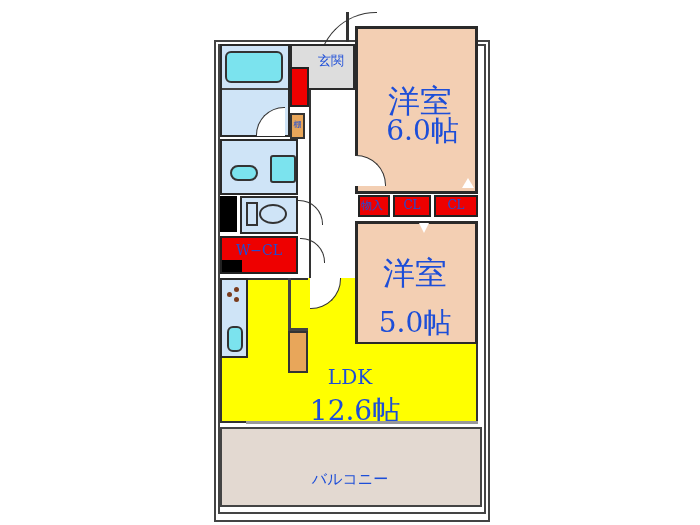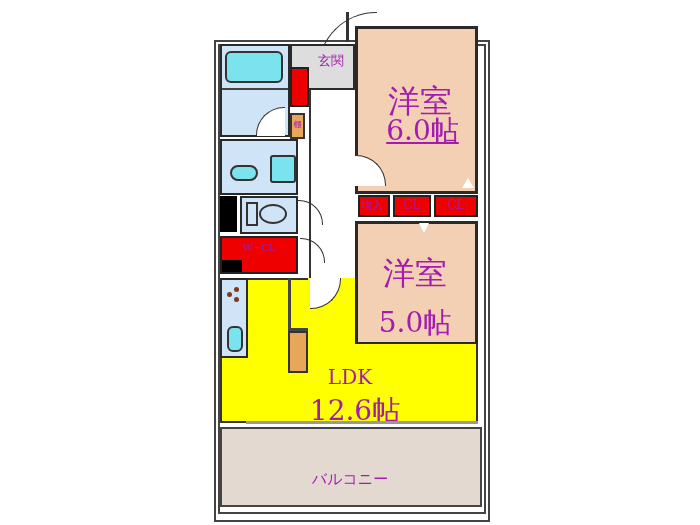--- a/index.html
+++ b/index.html
@@ -1,38 +1,38 @@
 <!DOCTYPE html>
 <html><head>
   <meta charset="utf-8">
   <style>
     html, body { margin:0; padding:0; background:#ffffff; }
     body { width:700px; height:525px; position:relative; overflow:hidden;
            font-family:"DejaVu Serif","Liberation Serif",serif; }
     .abs { position:absolute; box-sizing:border-box; }
     .wall { border:3px solid #2a2a2a; }
     .thin { border:2px solid #2a2a2a; }
-    .lbl { position:absolute; color:#a21caf; text-align:center; white-space:nowrap; }
+    .lbl { position:absolute; color:#1d4ed8; text-align:center; white-space:nowrap; }
     .red { background:#ee0000; border:2px solid #222; }
     .bath { background:#cfe4f7; }
     .fixture { background:#7be3ee; border:2px solid #333; border-radius:6px; }
     .door-arc { position:absolute; border:1.5px solid #333; background:transparent; }
   </style>
 </head>
 <body>
 
 <div class="abs" style="left:214px; top:40px; width:276px; height:482px; border:2px solid #444;"></div>
 <div class="abs" style="left:218px; top:44px; width:268px; height:470px; border:2px solid #444;"></div>
 
 <div class="door-arc" style="left:318px; top:12px; width:58px; height:58px; border-radius:58px 0 0 0; border-right:none; border-bottom:none; clip-path:inset(0 0 0 0);"></div>
 <div class="abs" style="left:346px; top:12px; width:3px; height:30px; background:#333;"></div>
 
 <div class="abs wall" style="left:355px; top:26px; width:123px; height:168px; background:#f3cfb3;"></div>
 <div class="lbl" style="left:380px; top:80px; width:80px; font-size:32px;">洋室</div>
-<div class="lbl" style="left:375px; top:112px; width:95px; font-size:28px;text-decoration:underline;">6.0帖</div>
+<div class="lbl" style="left:375px; top:112px; width:95px; font-size:28px;">6.0帖</div>
 <div class="door-arc" style="left:355px; top:155px; width:30px; height:30px; border-radius:0 30px 0 0; border-left:none; border-bottom:none; background:#fff;"></div>
 <div class="abs" style="left:462px; top:178px; width:0; height:0; border-left:6px solid transparent; border-right:6px solid transparent; border-bottom:10px solid #fff;"></div>
 
 <div class="abs red" style="left:358px; top:195px; width:32px; height:22px;"></div>
 <div class="lbl" style="left:358px; top:198px; width:28px; font-size:11px;">物入</div>
 <div class="abs red" style="left:393px; top:195px; width:38px; height:22px;"></div>
 <div class="lbl" style="left:393px; top:198px; width:38px; font-size:12px;">CL</div>
 <div class="abs red" style="left:434px; top:195px; width:44px; height:22px;"></div>
 <div class="lbl" style="left:434px; top:198px; width:44px; font-size:12px;">CL</div>
 
@@ -61,21 +61,21 @@
 
 <div class="abs" style="left:220px; top:196px; width:17px; height:36px; background:#000;"></div>
 <div class="abs thin bath" style="left:240px; top:196px; width:58px; height:38px;"></div>
 <div class="abs" style="left:246px; top:202px; width:40px; height:24px;">
   <div class="abs" style="left:0; top:0; width:12px; height:24px; background:#cfe4f7; border:2px solid #333;"></div>
   <div class="abs" style="left:13px; top:2px; width:28px; height:20px; background:#cfe4f7; border:2px solid #333; border-radius:50%;"></div>
 </div>
 <div class="door-arc" style="left:298px; top:200px; width:24px; height:24px; border-radius:0 24px 0 0; border-left:none; border-bottom:none;"></div>
 
 <div class="abs red" style="left:220px; top:236px; width:78px; height:38px;"></div>
-<div class="lbl" style="left:228px; top:242px; width:62px; font-size:10px;">W−CL</div>
+<div class="lbl" style="left:228px; top:242px; width:62px; font-size:14px;">W−CL</div>
 <div class="abs" style="left:222px; top:260px; width:20px; height:12px; background:#000;"></div>
 <div class="door-arc" style="left:300px; top:238px; width:24px; height:24px; border-radius:0 24px 0 0; border-left:none; border-bottom:none;"></div>
 
 <div class="abs" style="left:220px; top:278px; width:258px; height:145px; background:#ffff00; border:2px solid #333; clip-path:polygon(0 0, 135px 0, 135px 66px, 258px 66px, 258px 145px, 0 145px);"></div>
 <div class="abs" style="left:308px; top:278px; width:47px; height:68px; background:#ffff00;"></div>
 <div class="door-arc" style="left:310px; top:278px; width:30px; height:30px; border-radius:0 0 30px 0; border-left:none; border-top:none; background:#fff;"></div>
 
 <div class="abs thin bath" style="left:220px; top:278px; width:28px; height:80px;"></div>
 <div class="abs" style="left:227px; top:287px; width:16px; height:18px;">
   <div class="abs" style="left:7px; top:0; width:5px; height:5px; border-radius:50%; background:#7a3b1d;"></div>

